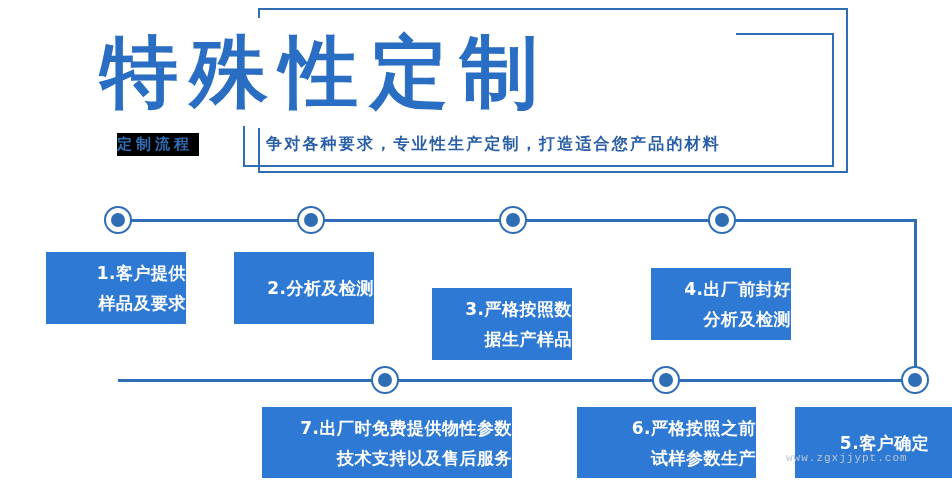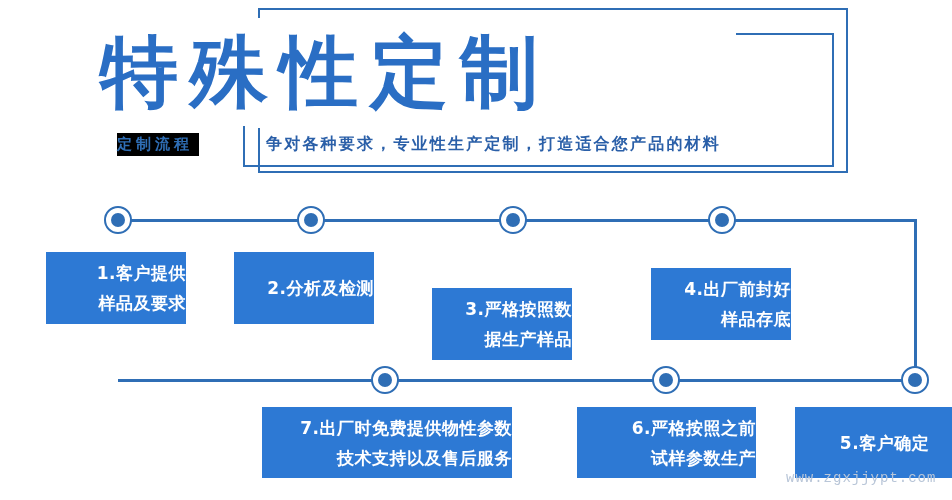--- a/index.html
+++ b/index.html
@@ -149,23 +149,23 @@
     font-family: "DejaVu Sans", "Liberation Sans", sans-serif;
   }
   .step-box .ln { display: block; white-space: nowrap; }
   .step-box.align-left  { align-items: flex-end; padding-left: 14px; }
   .step-box.align-center{ align-items: center; }
 
   
   .watermark {
     position: absolute;
     left: 786px;
-    top: 470px;
+    top: 452px;
     color: #b9c6d8;
-    font-size: 14px;
+    font-size: 11px;
     letter-spacing: 1px;
     font-family: "Liberation Mono", "DejaVu Sans Mono", monospace;
     z-index: 9;
     white-space: nowrap;
   }
 </style>
 </head>
 <body>
 
 <div id="page">
@@ -205,21 +205,21 @@
     <span class="ln">2.分析及检测</span>
   </div>
 
   <div class="step-box align-left" style="left:432px; top:252px; width:140px; height:72px;margin-top:36px;">
     <span class="ln">3.严格按照数</span>
     <span class="ln">据生产样品</span>
   </div>
 
   <div class="step-box align-left" style="left:651px; top:252px; width:140px; height:72px;margin-top:16px;">
     <span class="ln">4.出厂前封好</span>
-    <span class="ln">样品存底</span>
+    <span class="ln">分析及检测</span>
   </div>
 
   <div class="step-box align-left" style="left:262px; top:407px; width:250px; height:71px;">
     <span class="ln">7.出厂时免费提供物性参数</span>
     <span class="ln">技术支持以及售后服务</span>
   </div>
 
   <div class="step-box align-left" style="left:577px; top:407px; width:179px; height:71px;">
     <span class="ln">6.严格按照之前</span>
     <span class="ln">试样参数生产</span>

